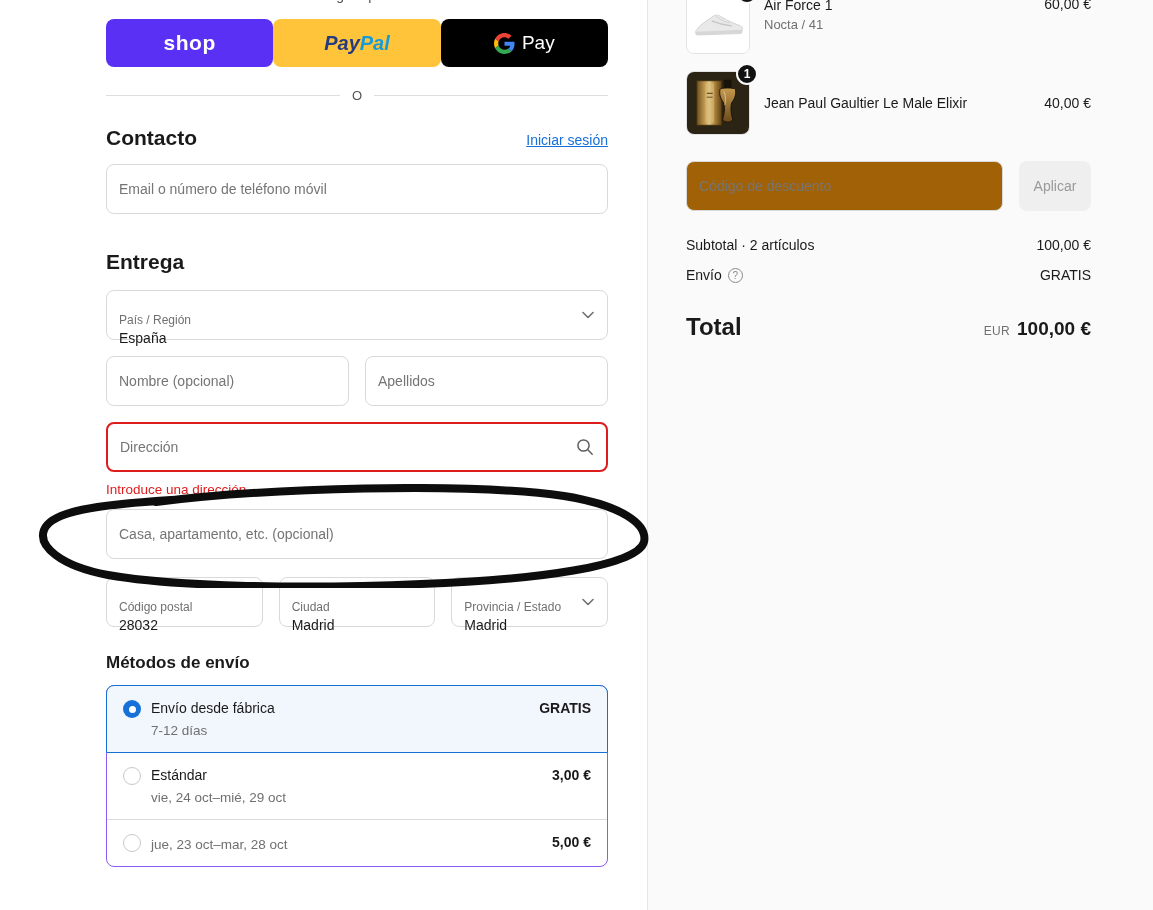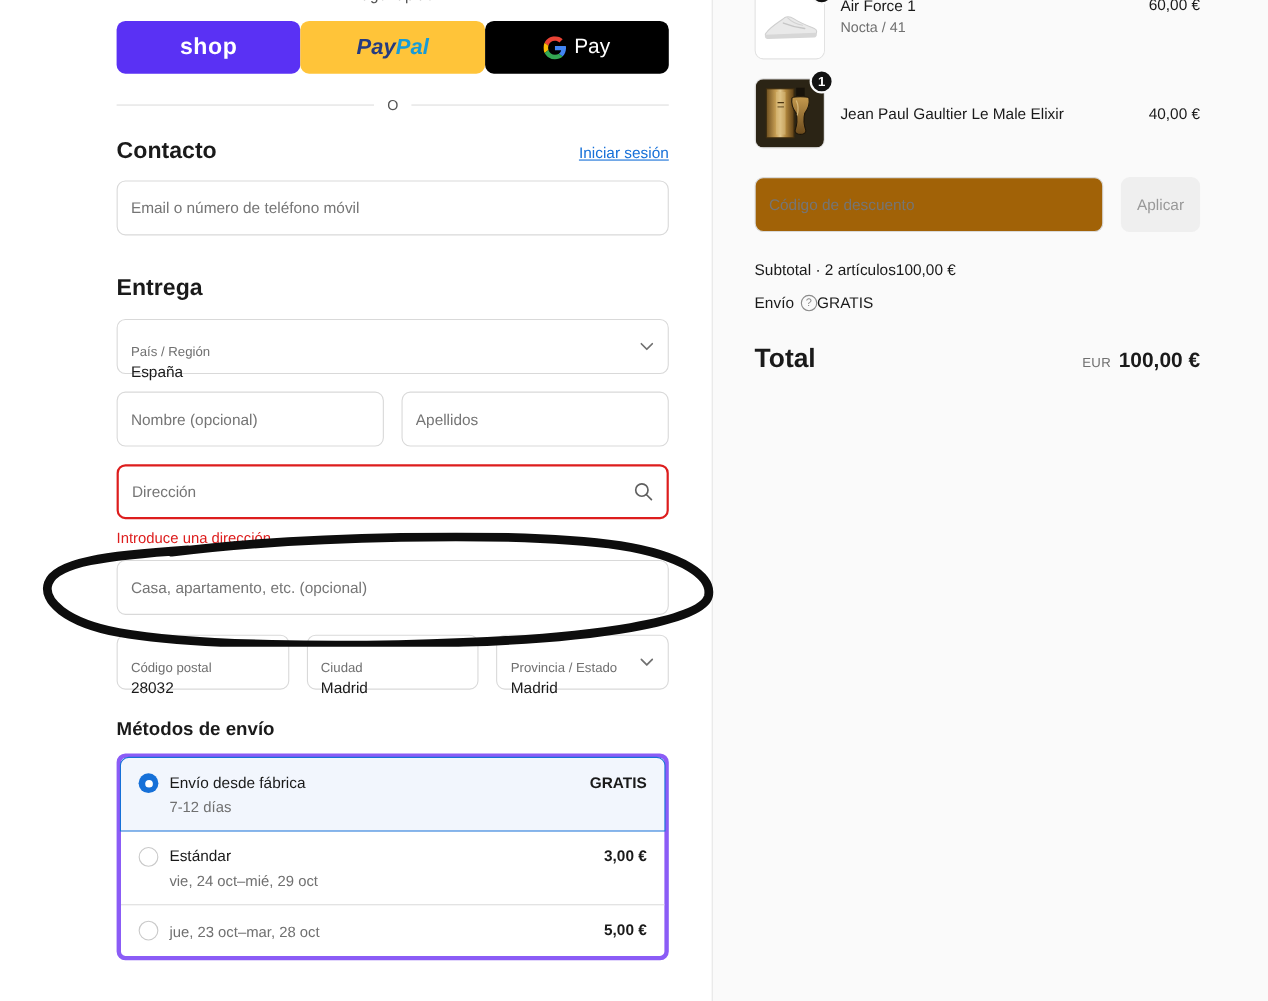--- a/index.html
+++ b/index.html
@@ -52,21 +52,21 @@
   .row2{display:flex; gap:16px; margin-top:16px;}
   .row2 .txt{flex:1;}
   .addr-wrap{position:relative; margin-top:16px;}
   .addr-input{border:2px solid var(--error-red); padding-right:42px;}
   .search-icon{position:absolute; right:14px; top:50%; margin-top:-9px; width:18px; height:18px;}
   .error-text{margin-top:10px; font-size:13.5px; color:var(--error-red);}
   .casa-input{margin-top:12px;}
   .row3{display:flex; gap:16px; margin-top:18px;}
   .row3 .fieldbox{flex:1;}
   h3.ship-head{font-size:17px; font-weight:700; margin-top:26px;}
-  .ship-box{margin-top:12px; border:4px solid #8b5cf6; border-radius:8px; background:#fff;}
+  .ship-box{margin-top:12px; border:1px solid #8b5cf6; border-radius:8px; background:#fff;}
   .ship-opt{position:relative; display:flex; align-items:flex-start; padding:12px 16px; cursor:pointer;}
   .ship-opt.selected{
     border:1.5px solid var(--accent-blue); background:#f2f6fd;
     border-radius:8px 8px 0 0; margin:-1px -1px 0;
   }
   .ship-opt.topline{border-top:1px solid #dcdcdc;}
   .radio{width:18px; height:18px; border-radius:50%; margin:2px 10px 0 0; flex:0 0 18px;
     border:1px solid #c9c9c9; background:#fff;}
   .radio.on{border:none; background:var(--accent-blue); position:relative;}
   .radio.on::after{content:""; position:absolute; left:5.5px; top:5.5px; width:7px; height:7px; border-radius:50%; background:#fff;}
@@ -89,21 +89,21 @@
   .prod-row.first .prod-info{padding-top:6px;}
   .prod-title{font-size:14px; color:var(--ink); line-height:19px;}
   .prod-variant{font-size:13px; color:var(--gray); margin-top:2px;}
   .prod-price{font-size:14px; margin-left:12px; white-space:nowrap;}
   .prod-row.first .prod-price{padding-top:6px;}
   .discount-row{display:flex; gap:16px; margin-top:26px;}
   .discount-row .txt{flex:1; background:#a16207;}
   .apply-btn{width:72px; height:50px; border:none; border-radius:8px; background:#efefef; color:#999;
     font-size:14px; font-family:inherit; cursor:pointer;}
   .sum{margin-top:26px;}
-  .sum-row{display:flex; align-items:center; font-size:14px; margin-top:14px;}
+  .sum-row{display:flex; justify-content:space-between; align-items:center; font-size:14px; margin-top:14px;}
   .sum-row:first-child{margin-top:0;}
   .sum-label{display:flex; align-items:center; gap:6px;}
   .q-icon{width:15px; height:15px; border-radius:50%; border:1px solid #8a8a8a; color:#8a8a8a;
     font-size:10px; line-height:13px; text-align:center; display:inline-block;}
   .total-row{display:flex; justify-content:space-between; align-items:baseline; margin-top:30px;}
   .total-label{font-size:24px; font-weight:700;}
   .total-right{display:flex; align-items:baseline; gap:7px;}
   .total-cur{font-size:12px; color:var(--gray); letter-spacing:.3px;}
   .total-val{font-size:19px; font-weight:700;}
   

